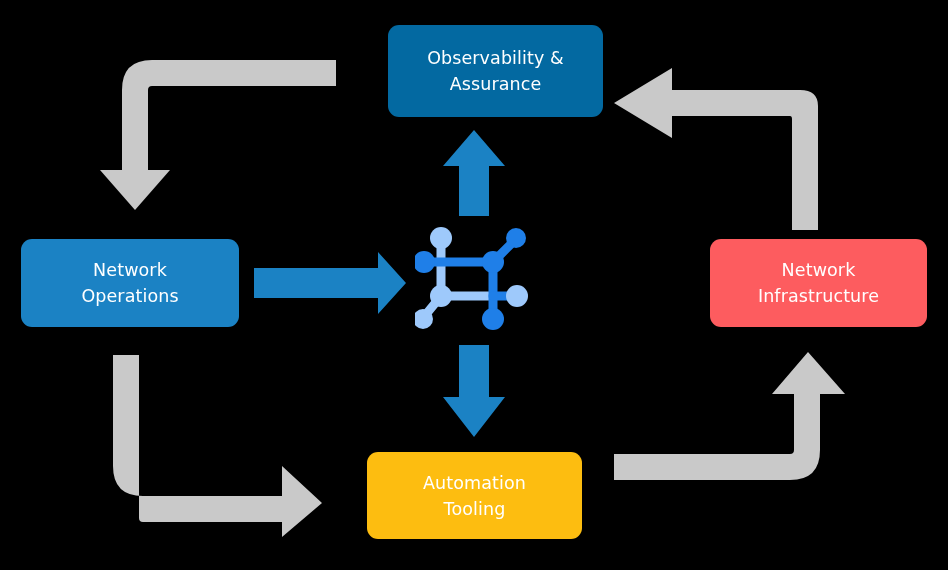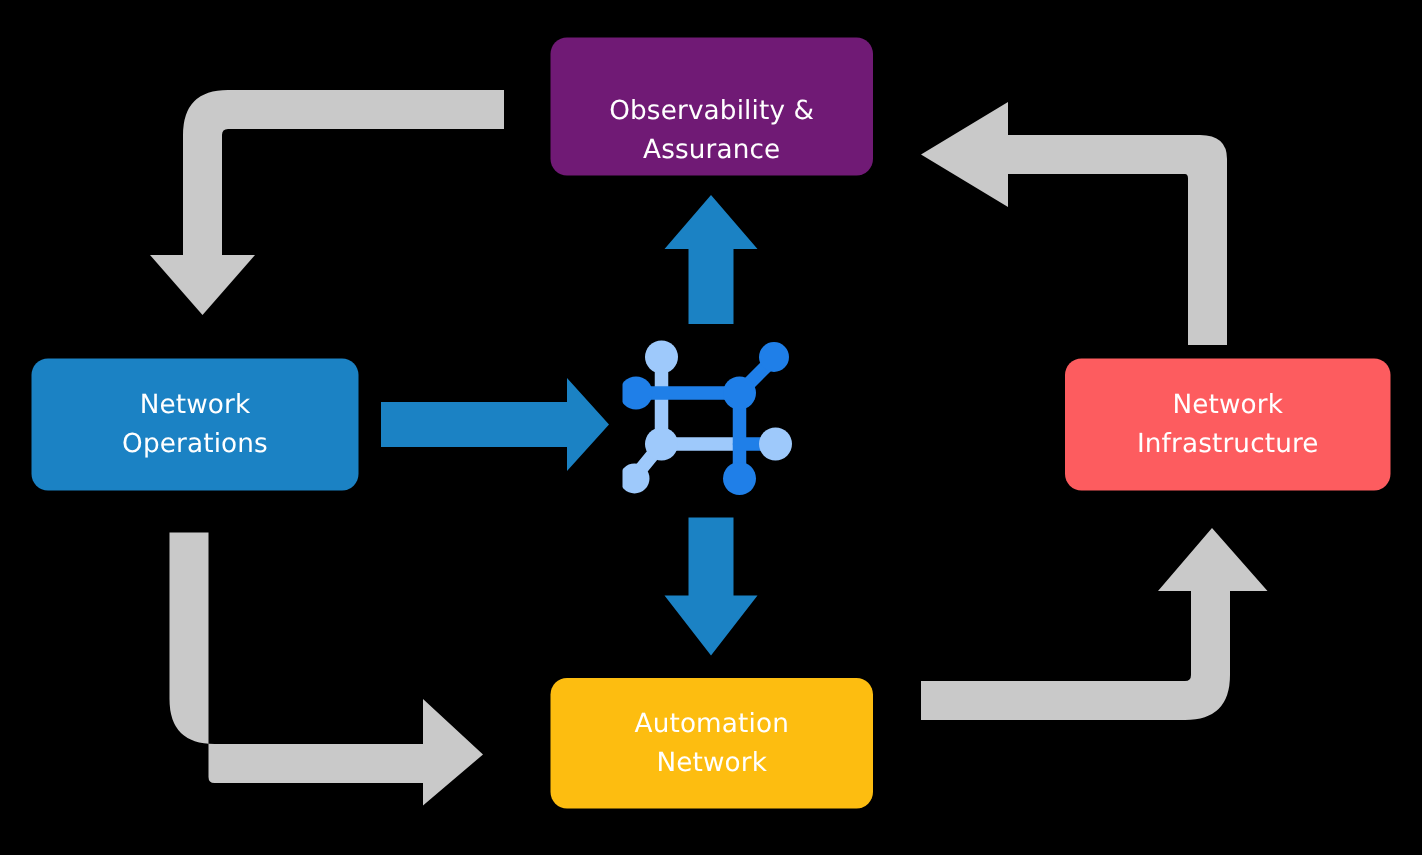--- a/index.html
+++ b/index.html
@@ -29,26 +29,25 @@
     color: #ffffff;
     font-size: 17.5px;
     line-height: 26px;
     font-weight: 400;
     letter-spacing: 0.1px;
     box-sizing: border-box;
     padding: 4px 10px;
     white-space: pre-line;
   }
   #box-observability {
-    left: 367px;
+    left: 388px;
     top: 25px;
     width: 215px;
     height: 92px;
-    background: #701a75;
-    align-items: flex-end;
+    background: #0369a1;
   }
   #box-network-operations {
     left: 21px;
     top: 239px;
     width: 218px;
     height: 88px;
     background: #1b82c4;
   }
   #box-network-infrastructure {
     left: 710px;
@@ -156,16 +155,16 @@
 Operations</span>
   </div>
 
   <div class="node-box" id="box-network-infrastructure">
     <span>Network
 Infrastructure</span>
   </div>
 
   <div class="node-box" id="box-automation-tooling">
     <span>Automation
-Network</span>
+Tooling</span>
   </div>
 
 </div>
 
 </body></html>

